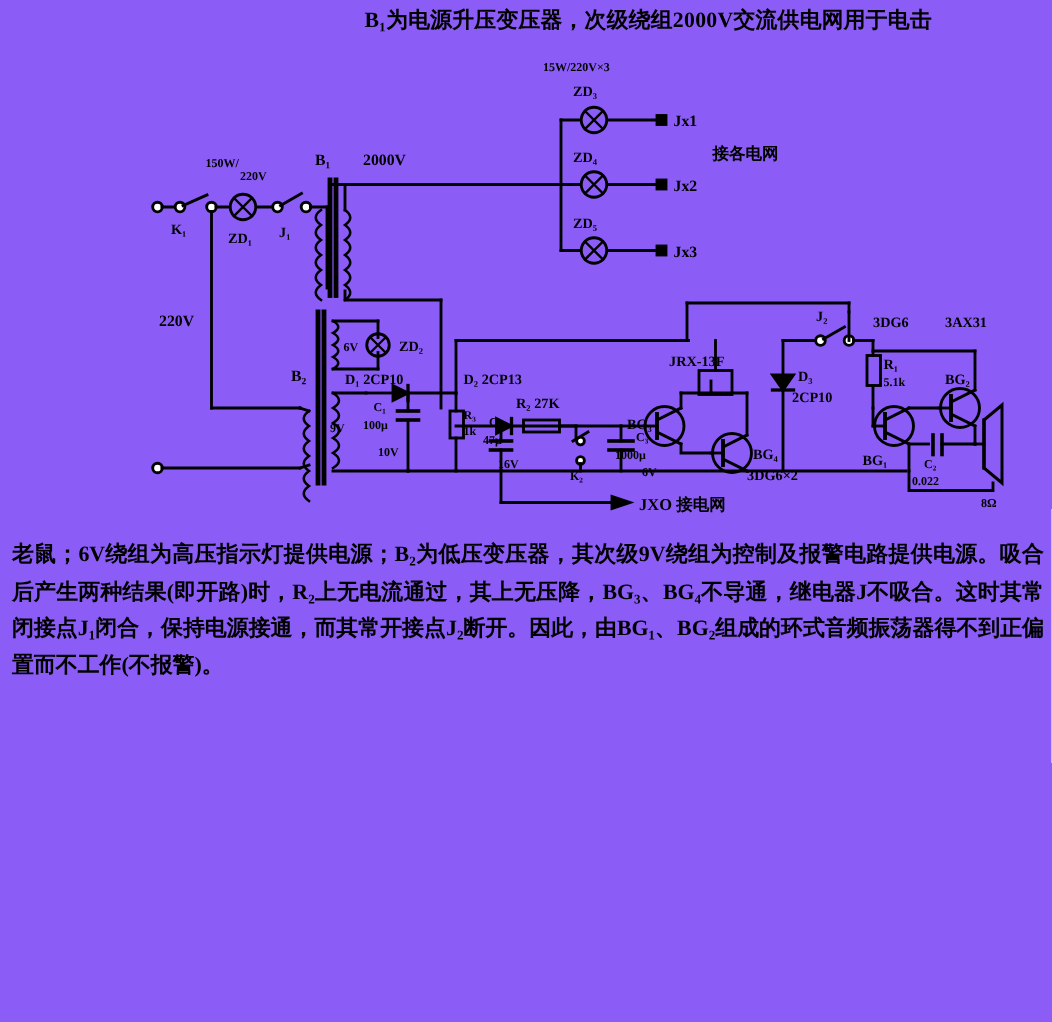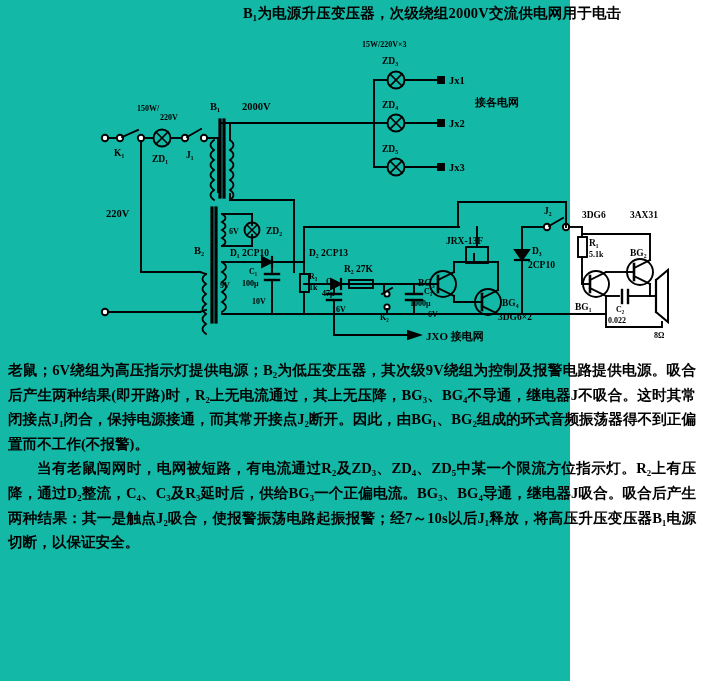--- a/index.html
+++ b/index.html
@@ -2,21 +2,21 @@
 <html><head>
 <meta charset="utf-8">
 <style>
   html,body{margin:0;padding:0;background:#fff;}
   body{
     width:701px;height:681px;overflow:hidden;
     font-family:"Liberation Serif","DejaVu Serif",serif;
     color:#000;
     -webkit-font-smoothing:none;
   }
-  #page{position:relative;width:570px;height:681px;background:#14b8a6;}
+  #page{position:relative;width:701px;height:681px;background:#8b5cf6;}
 
   
   .headline{
     position:absolute;left:243px;top:4px;
     font-family:"Liberation Serif","DejaVu Serif",serif;
     font-size:14.5px;font-weight:bold;letter-spacing:0.2px;
     white-space:nowrap;
   }
 
   
@@ -322,16 +322,15 @@
       <text class="lbl-s" x="604" y="301">0.022</text>
       <text class="lbl-s" x="650" y="316">8Ω</text>
 
       <text class="lbl-cn" x="422" y="318">JXO 接电网</text>
     </g>
   </svg>
   </div>
 
   <div id="bodytext">
     <p>老鼠；6V绕组为高压指示灯提供电源；B₂为低压变压器，其次级9V绕组为控制及报警电路提供电源。吸合后产生两种结果(即开路)时，R₂上无电流通过，其上无压降，BG₃、BG₄不导通，继电器J不吸合。这时其常闭接点J₁闭合，保持电源接通，而其常开接点J₂断开。因此，由BG₁、BG₂组成的环式音频振荡器得不到正偏置而不工作(不报警)。</p>
-    <p class="ind">当有老鼠闯网时，电网被短路，有电流通过R₂及ZD₃、ZD₄、ZD₅中某一个限流方位指示灯。R₂上有压降，通过D₂整流，C₄、C₃及R₃延时后，供给BG₃一个正偏电流。BG₃、BG₄导通，继电器J吸合。吸合后产生两种结果：其一是触点J₂吸合，使报警振荡电路起振报警；经7～10s以后J₁释放，将高压升压变压器B₁电源切断，以保证安全。</p>
   </div>
 
 </div>
 
 </body></html>

